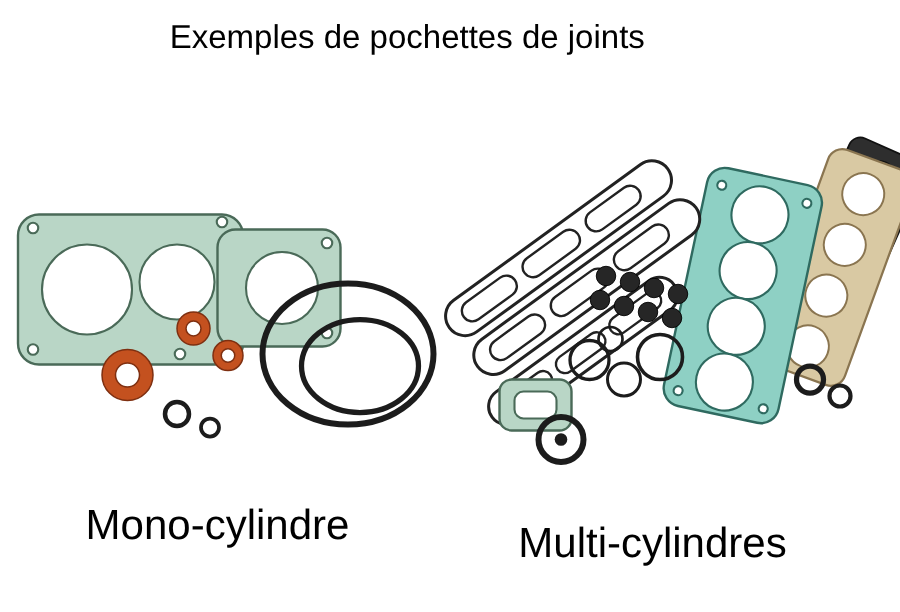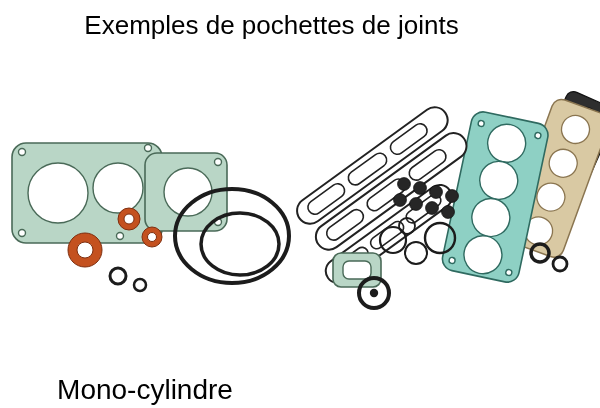--- a/index.html
+++ b/index.html
@@ -10,24 +10,24 @@
     --seal-orange:#c4511f; --rubber-black:#1c1c1c; --line-dark:#222222;
   }
   html,body{margin:0;padding:0;}
   .page{
     position:relative; width:600px; height:408px;
     background:var(--bg); overflow:hidden;
     font-family:"Liberation Sans", sans-serif; color:var(--text);
   }
   .title{
     position:absolute; top:6px; left:0; width:543px;
-    text-align:center; font-size:26px; line-height:38px; font-weight:400;
+    text-align:center; font-size:22px; line-height:38px; font-weight:400;
   }
   .scene{position:absolute; top:88px; left:0;}
-  .caption{position:absolute; text-align:center; font-size:28px; font-weight:400;margin-top:40px;}
+  .caption{position:absolute; text-align:center; font-size:28px; font-weight:400;}
   .caption-mono{left:20px; top:334px; width:250px;}
   .caption-multi{left:300px; top:346px; width:270px;}
 
   
   .g-green{fill:var(--gasket-green); stroke:var(--outline-green); stroke-width:1.6;}
   .hole-green{fill:#ffffff; stroke:var(--outline-green); stroke-width:1.4;}
   .g-teal{fill:var(--gasket-teal); stroke:var(--outline-teal); stroke-width:1.6;}
   .hole-teal{fill:#ffffff; stroke:var(--outline-teal); stroke-width:1.4;}
   .g-tan{fill:var(--gasket-tan); stroke:var(--outline-tan); stroke-width:1.5;}
   .hole-tan{fill:#ffffff; stroke:var(--outline-tan); stroke-width:1.3;}
@@ -158,14 +158,15 @@
     </g>
 
     <g>
       <circle class="oring" stroke-width="3" cx="118" cy="188" r="8"></circle>
       <circle class="oring" stroke-width="2.5" cx="140" cy="197" r="6"></circle>
     </g>
 
   </svg>
 
   <div class="caption caption-mono">Mono-cylindre</div>
+  <div class="caption caption-multi">Multi-cylindres</div>
 
 </div>
 
 </body></html>

